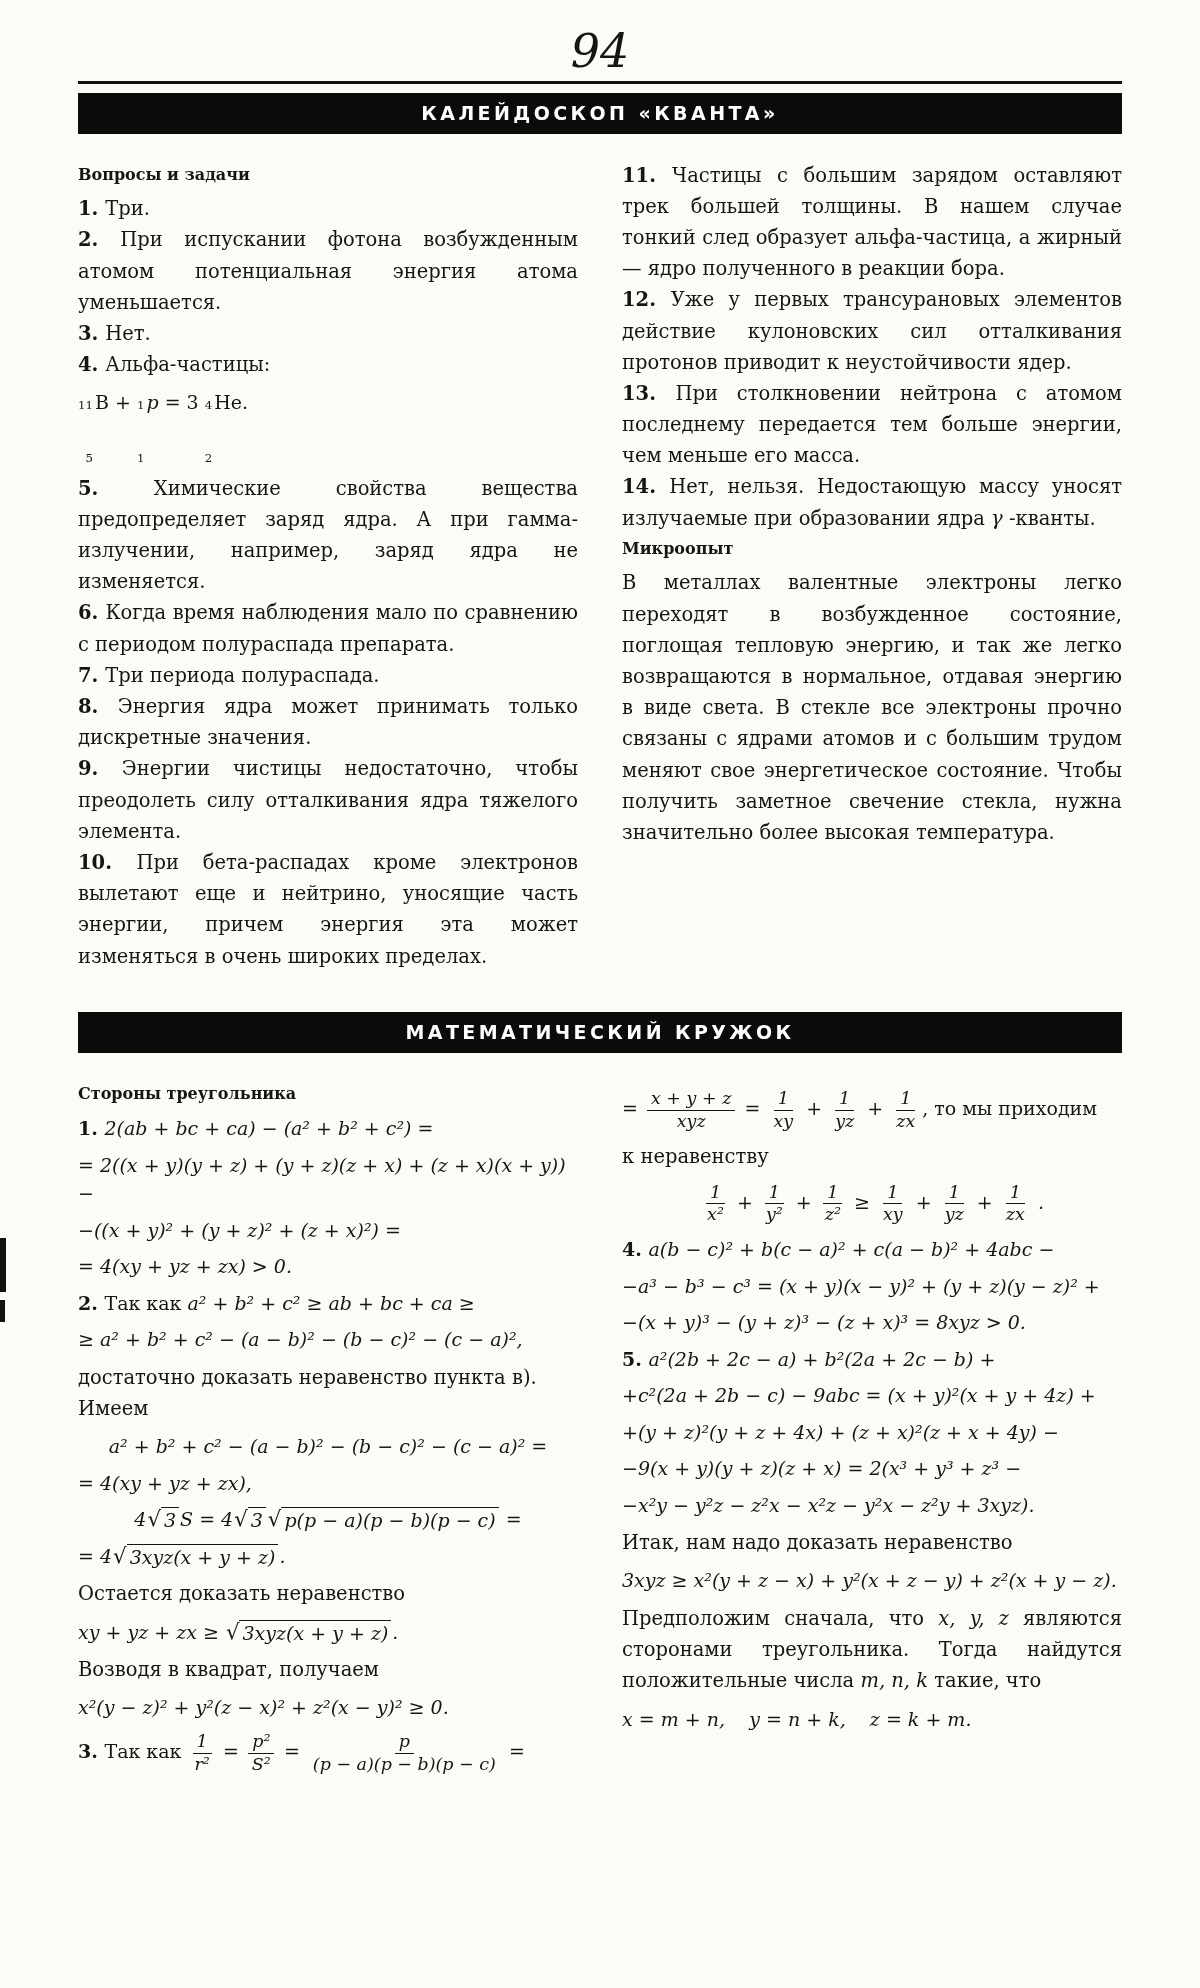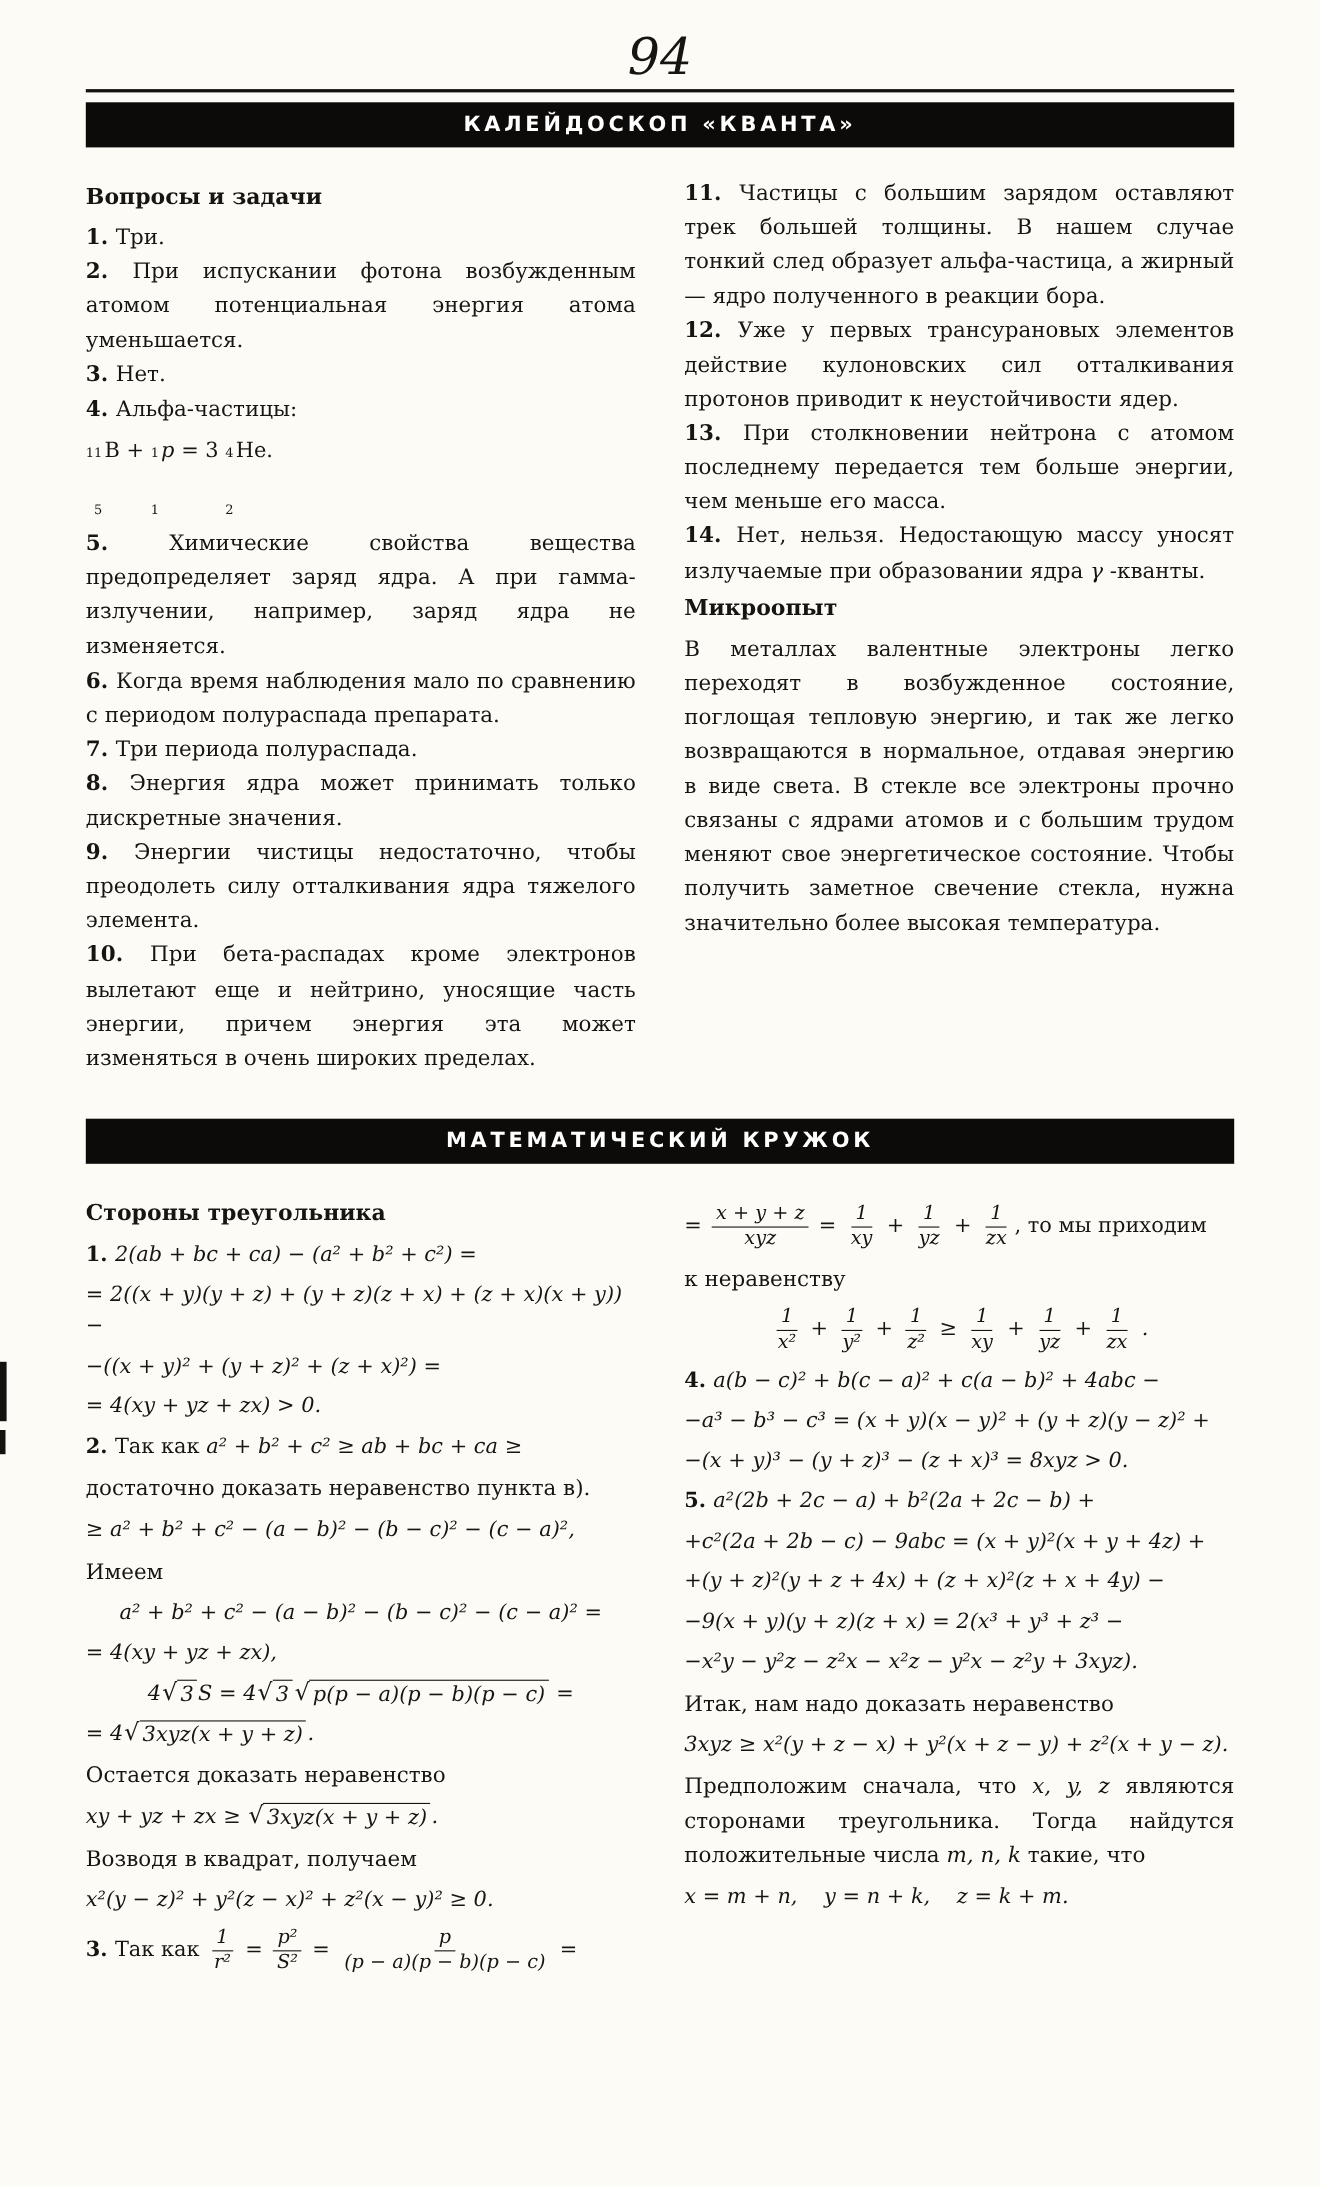--- a/index.html
+++ b/index.html
@@ -20,21 +20,21 @@
   .banner{
     background:#0c0b09;color:#ffffff;font-family:"DejaVu Sans", sans-serif;
     font-weight:700;font-size:19px;letter-spacing:0.18em;text-align:center;
     padding:9px 0 10px;margin-bottom:26px;
   }
   .section{margin-bottom:40px;}
   .cols{display:flex;gap:44px;}
   .col{flex:1 1 0;min-width:0;font-size:19.5px;line-height:1.6;}
   .block{margin:0;}
   .block.p{text-align:justify;}
-  .block.h{font-weight:700;font-size:20px;margin:2px 0 6px;}
+  .block.h{font-weight:700;font-size:16px;margin:2px 0 6px;}
   .block.math{font-size:19px;margin:8px 0;line-height:1.5;text-align:left;}
   .block.center{text-align:center;}
   .num{font-weight:700;}
   .it{font-style:italic;}
   .frac{
     display:inline-flex;flex-direction:column;align-items:center;
     vertical-align:middle;margin:1px 3px;line-height:1.25;font-size:0.92em;font-style:italic;
   }
   .frac .fn{display:block;border-bottom:1.5px solid #161512;padding:0 4px;}
   .frac .fd{display:block;padding:0 4px;}
@@ -107,22 +107,22 @@
     <div class="banner">МАТЕМАТИЧЕСКИЙ КРУЖОК</div>
     <div class="cols">
       <div class="col">
 
       <div class="block h"><span><span>Стороны треугольника</span></span></div>
           <div class="block math"><span class="num">1. </span><span><span class="it">2(ab + bc + ca) − (a² + b² + c²) =</span></span></div>
           <div class="block math"><span><span class="it">= 2((x + y)(y + z) + (y + z)(z + x) + (z + x)(x + y)) −</span></span></div>
           <div class="block math"><span><span class="it">−((x + y)² + (y + z)² + (z + x)²) =</span></span></div>
           <div class="block math"><span><span class="it">= 4(xy + yz + zx) &gt; 0.</span></span></div>
           <div class="block math"><span class="num">2. </span><span><span>Так как </span><span class="it">a² + b² + c² ≥ ab + bc + ca ≥</span></span></div>
+          <div class="block math"><span><span class="it">≥ a² + b² + c² − (a − b)² − (b − c)² − (c − a)²,</span></span></div>
           <div class="block p"><span><span>достаточно доказать неравенство пункта в).</span></span></div>
-          <div class="block math"><span><span class="it">≥ a² + b² + c² − (a − b)² − (b − c)² − (c − a)²,</span></span></div>
           <div class="block p"><span><span>Имеем</span></span></div>
           <div class="block math center"><span><span class="it">a² + b² + c² − (a − b)² − (b − c)² − (c − a)² =</span></span></div>
           <div class="block math"><span><span class="it">= 4(xy + yz + zx),</span></span></div>
           <div class="block math center"><span><span class="it">4</span><span class="rad">
                 <span class="rsign">√</span>
                 <span class="rc">3</span>
               </span><span class="it">S</span><span class="it"> = 4</span><span class="rad">
                 <span class="rsign">√</span>
                 <span class="rc">3</span>
               </span><span class="rad">

